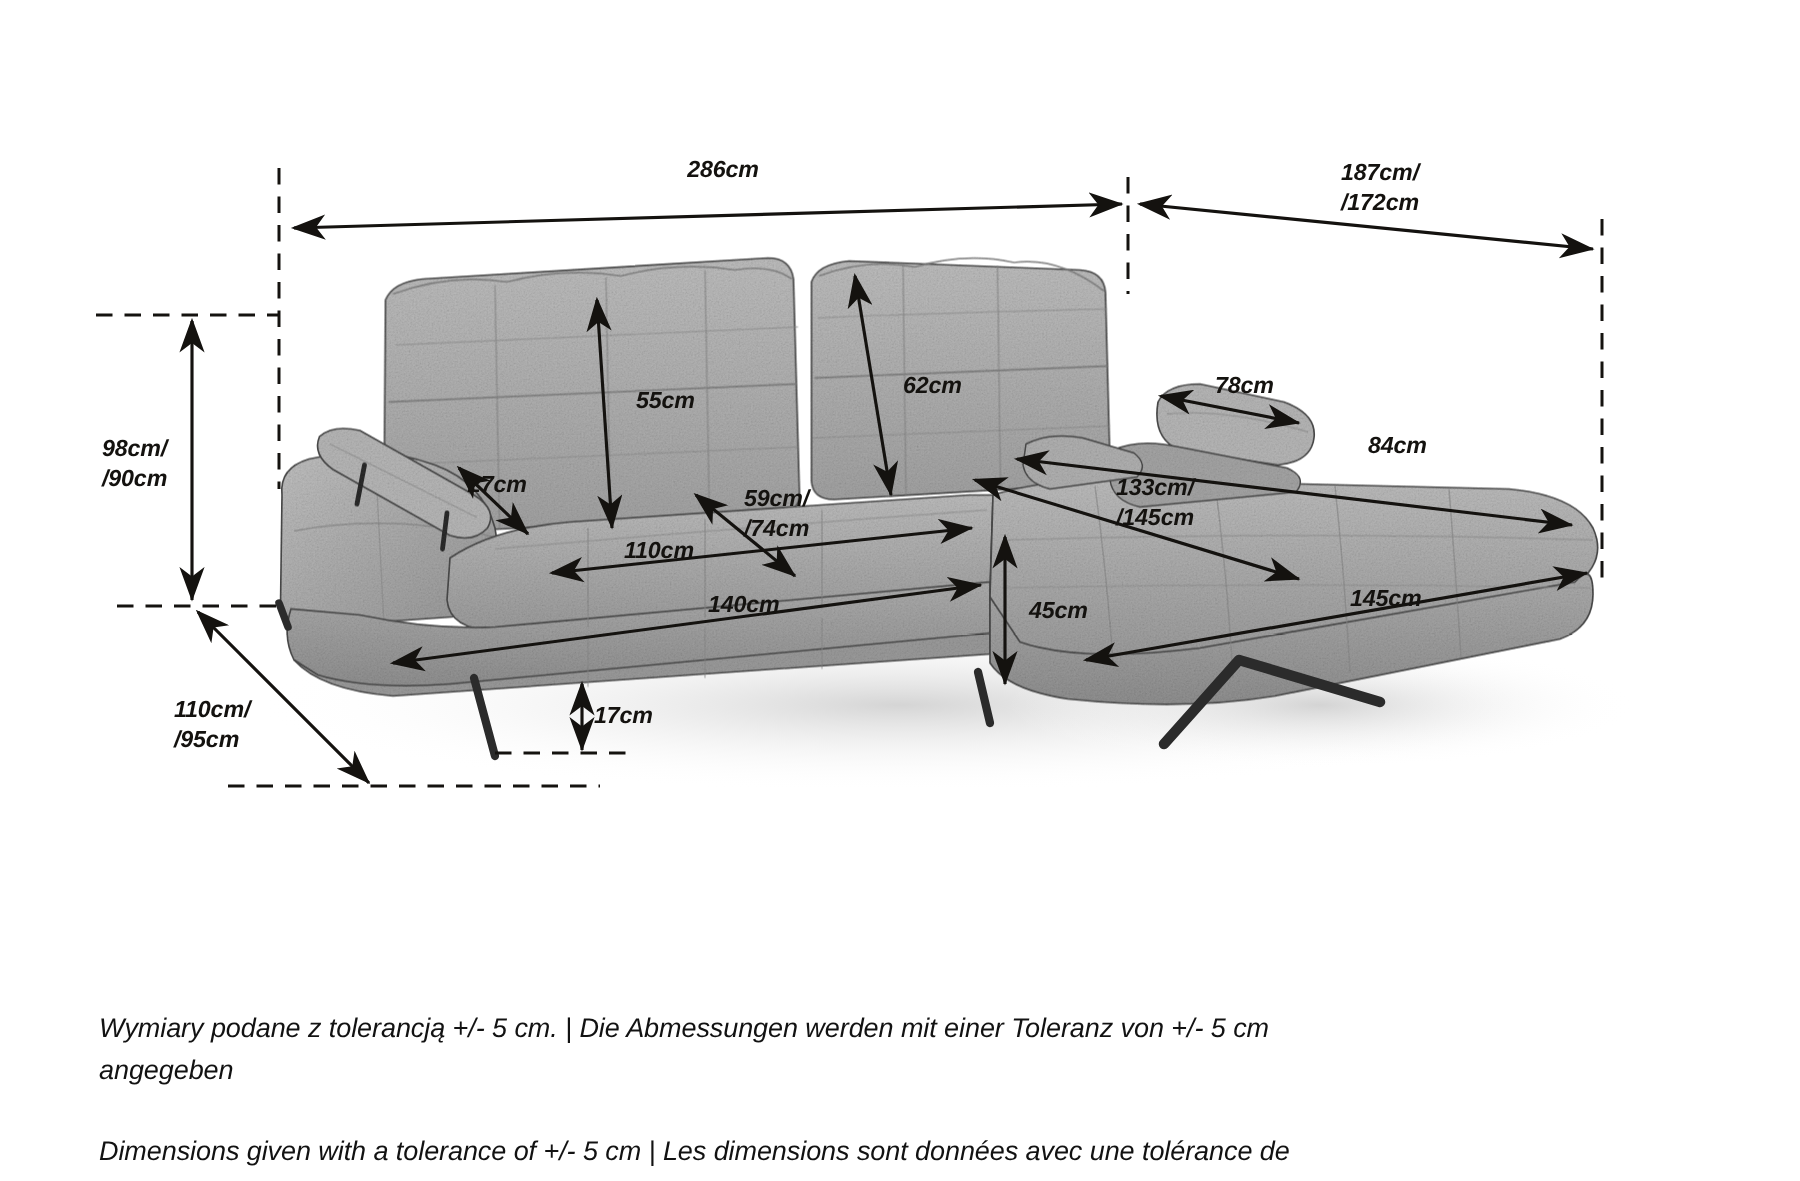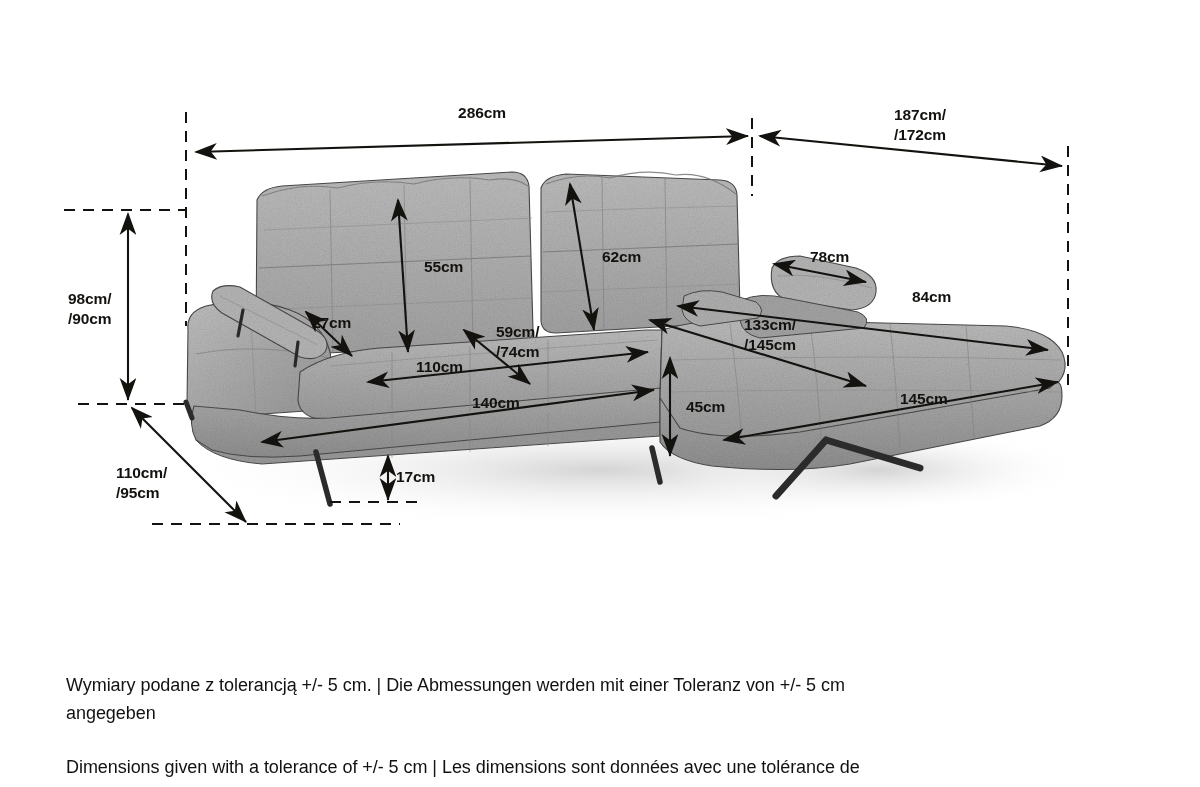--- a/index.html
+++ b/index.html
@@ -2,21 +2,21 @@
 <html><head>
 <meta charset="utf-8">
 <style>
   html,body{margin:0;padding:0;}
   body{
     width:1200px;height:787px;background:#ffffff;
     font-family:"Liberation Sans", sans-serif;
     position:relative;overflow:hidden;
     -webkit-font-smoothing:antialiased;
   }
-  #stage{position:absolute;inset:0;}
+  #stage{position:absolute;inset:0;font-style:italic;}
   svg.layer{position:absolute;left:0;top:0;width:1200px;height:787px;}
   .dimtext{
     font-family:"Liberation Sans", sans-serif;
     font-size:15.5px;font-weight:600;fill:#14120f;
     letter-spacing:-0.1px;
   }
   .footer{
     position:absolute;left:66px;top:645px;width:820px;
     font-family:"Liberation Sans", sans-serif;
     font-size:18px;font-weight:400;color:#121212;

